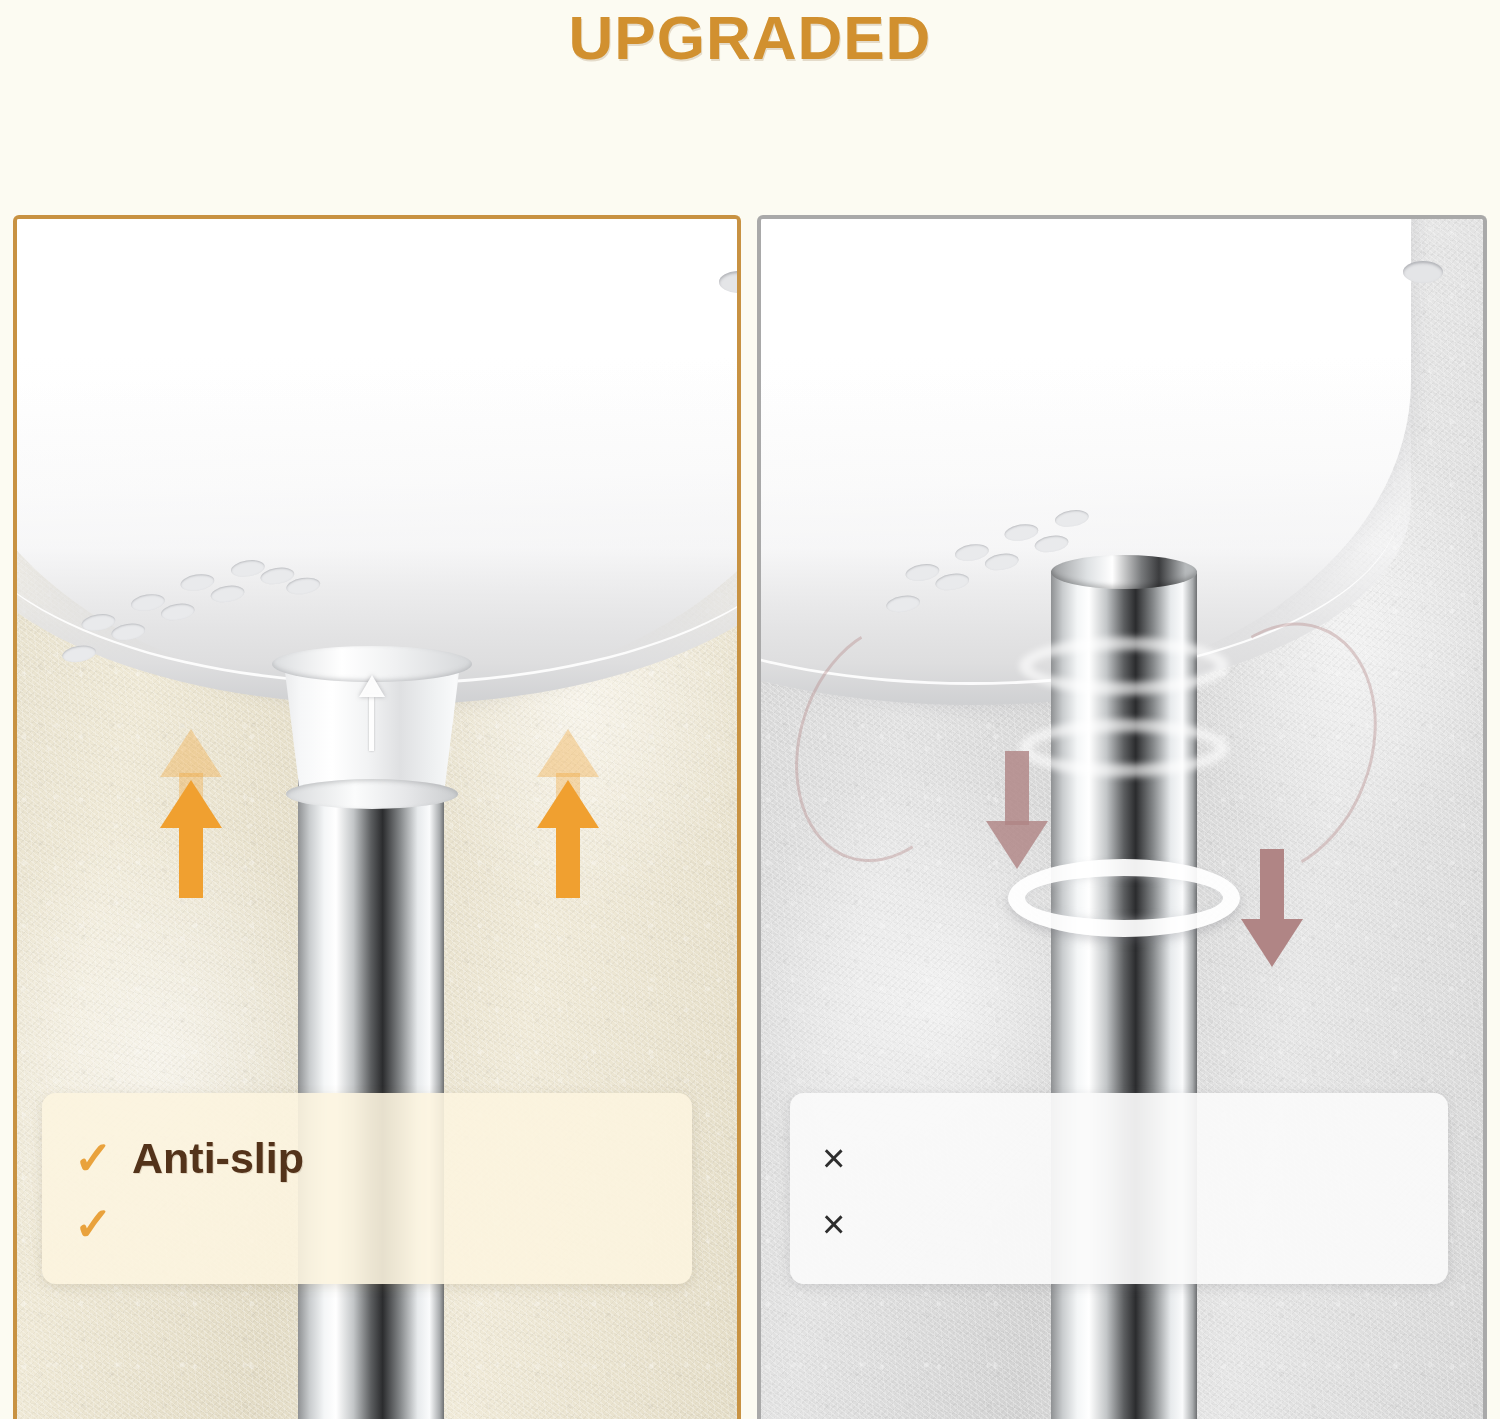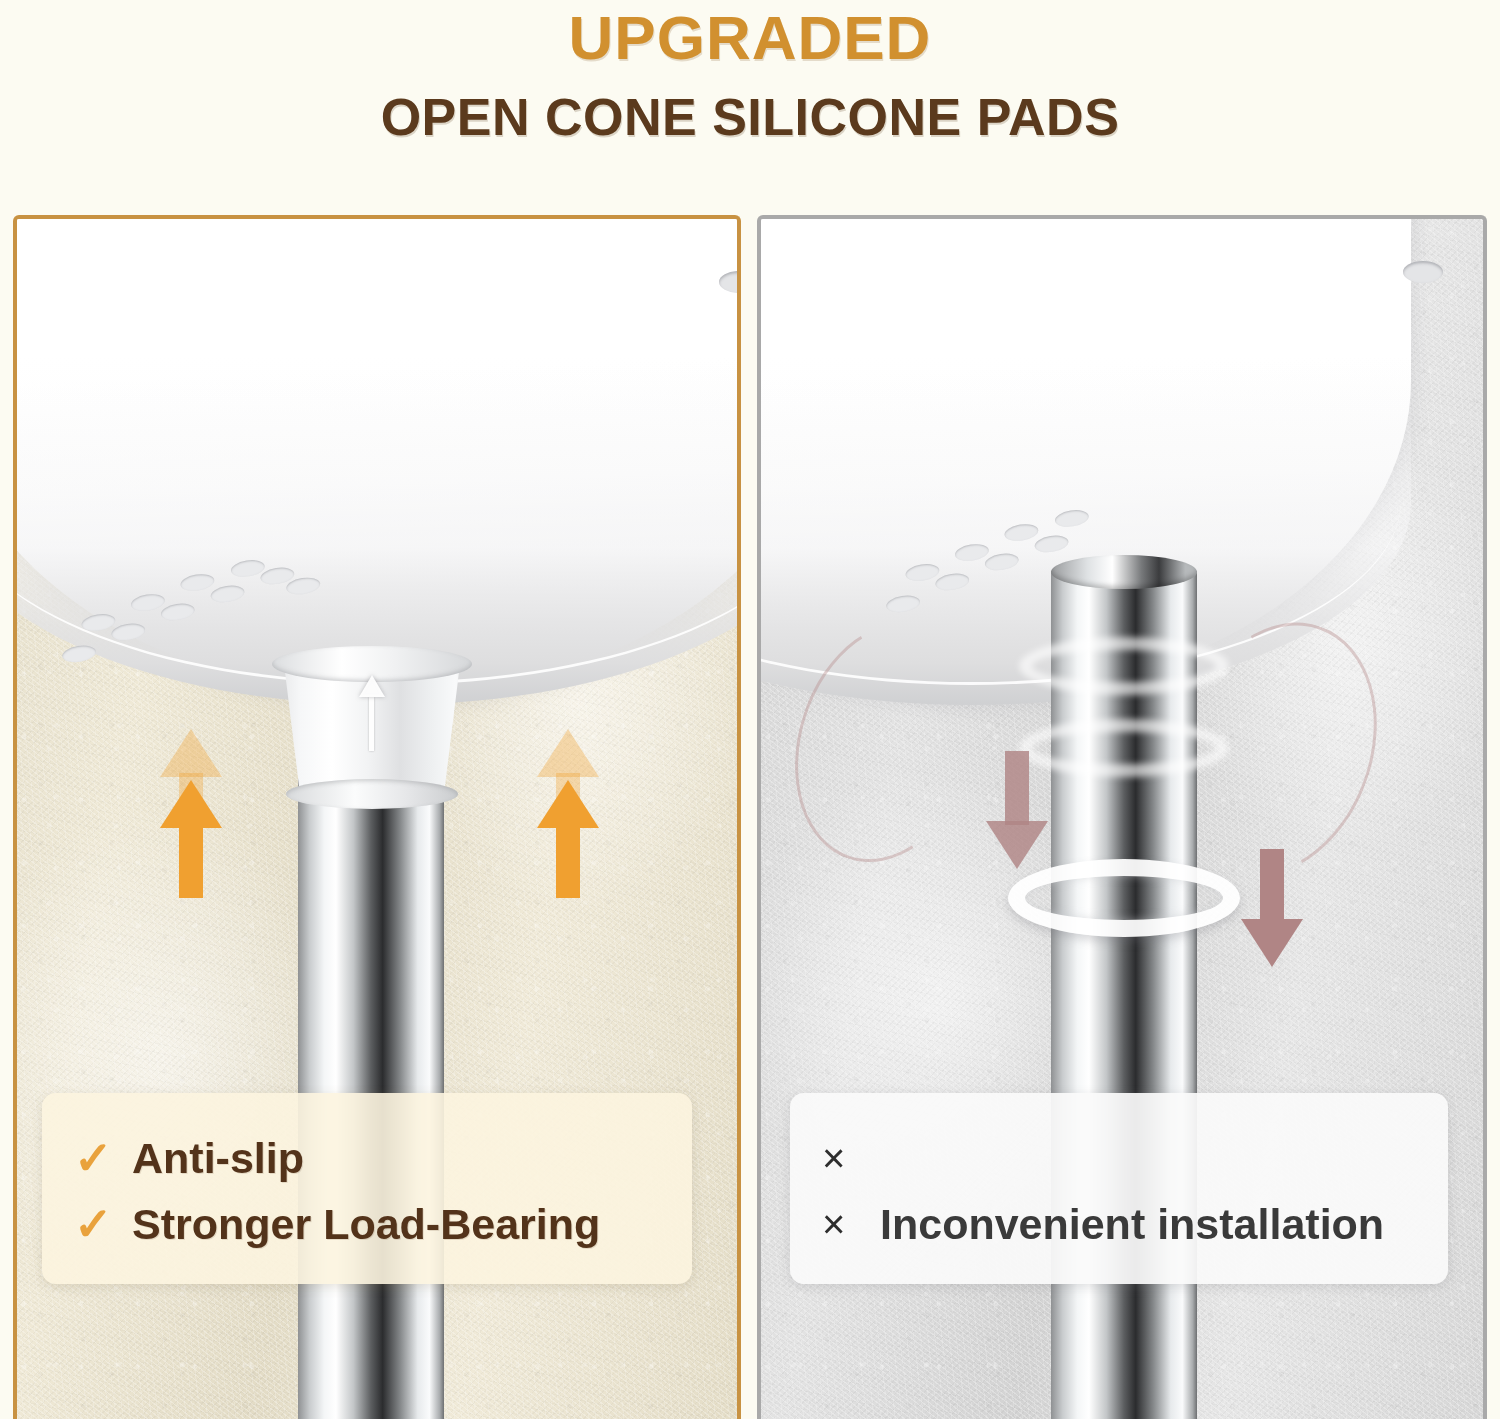--- a/index.html
+++ b/index.html
@@ -408,21 +408,20 @@
     text-shadow: 1px 2px 0 rgba(150,100,30,.16);
   }
 </style>
 </head>
 <body>
 
 <div class="page">
 
   <div class="header">
     <div class="title-main">UPGRADED</div>
-    <div class="title-sub">OPEN CONE SILICONE PADS</div>
   </div>
 
   <div class="panel panel-left">
 
     <div class="wall wall-warm"></div>
     <div class="texture"></div>
     <div class="texture2"></div>
 
     <div class="shelf">
       <div class="shelf-body"></div>
@@ -516,28 +515,26 @@
 
   <div class="vs-divider"></div>
 
   <div class="feature-box feature-box-left">
     <div class="feature-row">
       <span class="feature-mark mark-check">✓</span>
       <span class="feature-text text-pro">Anti-slip</span>
     </div>
     <div class="feature-row">
       <span class="feature-mark mark-check">✓</span>
-      <span class="feature-text text-pro">Stronger Load-Bearing</span>
     </div>
   </div>
 
   <div class="feature-box feature-box-right">
     <div class="feature-row">
       <span class="feature-mark mark-cross">×</span>
     </div>
     <div class="feature-row">
       <span class="feature-mark mark-cross">×</span>
-      <span class="feature-text text-con">Inconvenient installation</span>
     </div>
   </div>
 
 
 </div>
 
 </body></html>

